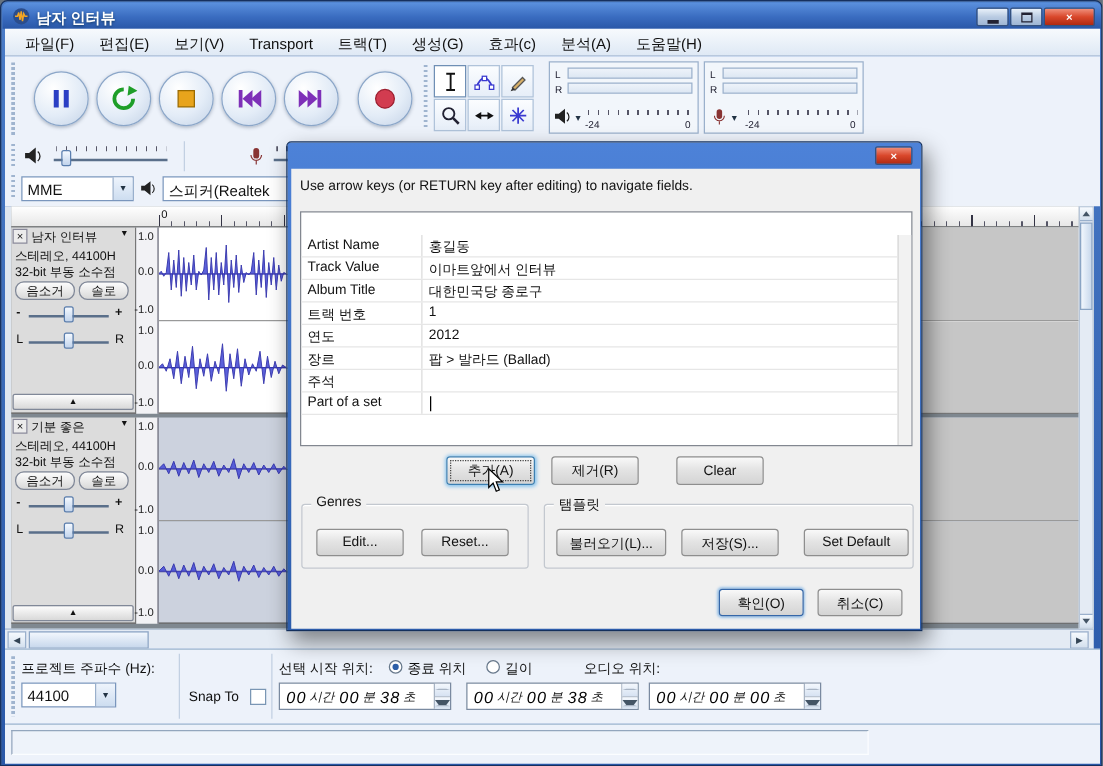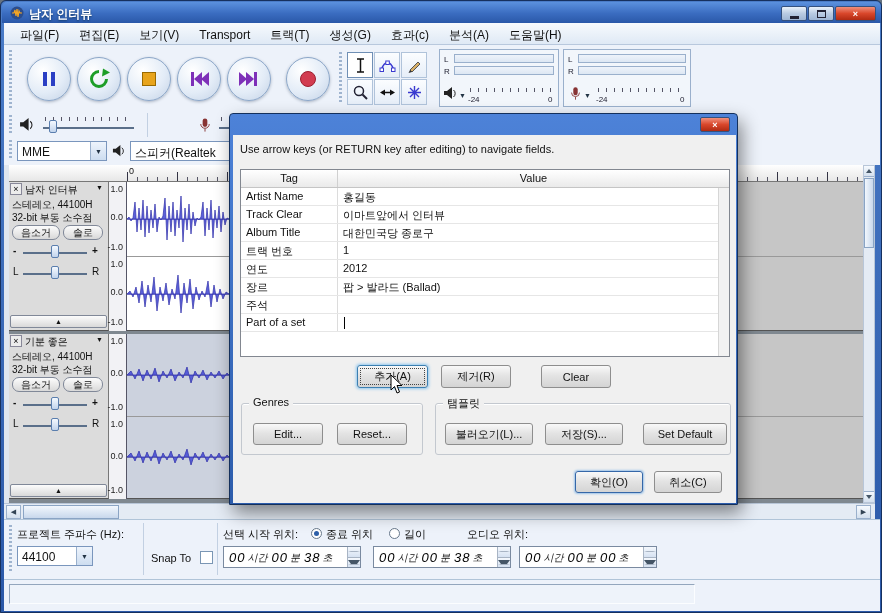--- a/index.html
+++ b/index.html
@@ -443,31 +443,27 @@
     <div class="abs" style="left:0;top:0;width:507px;height:21px;">
       <span class="abs titletext" style="left:10px;top:4px;margin-top:45px;">Edit Metadata</span>
       <div class="winbtn close" style="left:470px;top:3px;width:30px;">
           <span>×</span>
         </div>
     </div>
     <div class="abs" style="left:3px;top:21px;width:503px;height:368px;background:#f0f0f0;">
       <span class="label" style="left:7px;top:8px;">Use arrow keys (or RETURN key after editing) to navigate fields.</span>
 
       <div class="abs" style="left:7px;top:34px;width:490px;height:188px;background:#fff;border:1px solid #828790;">
-        <div class="abs" style="left:0;top:0;width:488px;height:18px;background:linear-gradient(#ffffff,#eaeaea);border-bottom:1px solid #c5c5c5;display:flex;">
-          <div style="width:97px;border-right:1px solid #d0d0d0;text-align:center;padding-top:2px;font-size:11px;">Tag</div>
-          <div style="flex:1;text-align:center;padding-top:2px;font-size:11px;">Value</div>
-        </div>
         <div class="abs" style="left:0;top:18px;width:477px;height:168px;overflow:hidden;">
           <div class="mrow">
               <div class="mtag">Artist Name</div>
               <div class="mval">홍길동</div>
             </div>
             <div class="mrow">
-              <div class="mtag">Track Clear</div>
+              <div class="mtag">Track Value</div>
               <div class="mval">이마트앞에서 인터뷰</div>
             </div>
             <div class="mrow">
               <div class="mtag">Album Title</div>
               <div class="mval">대한민국당 종로구</div>
             </div>
             <div class="mrow">
               <div class="mtag">트랙 번호</div>
               <div class="mval">1</div>
             </div>

